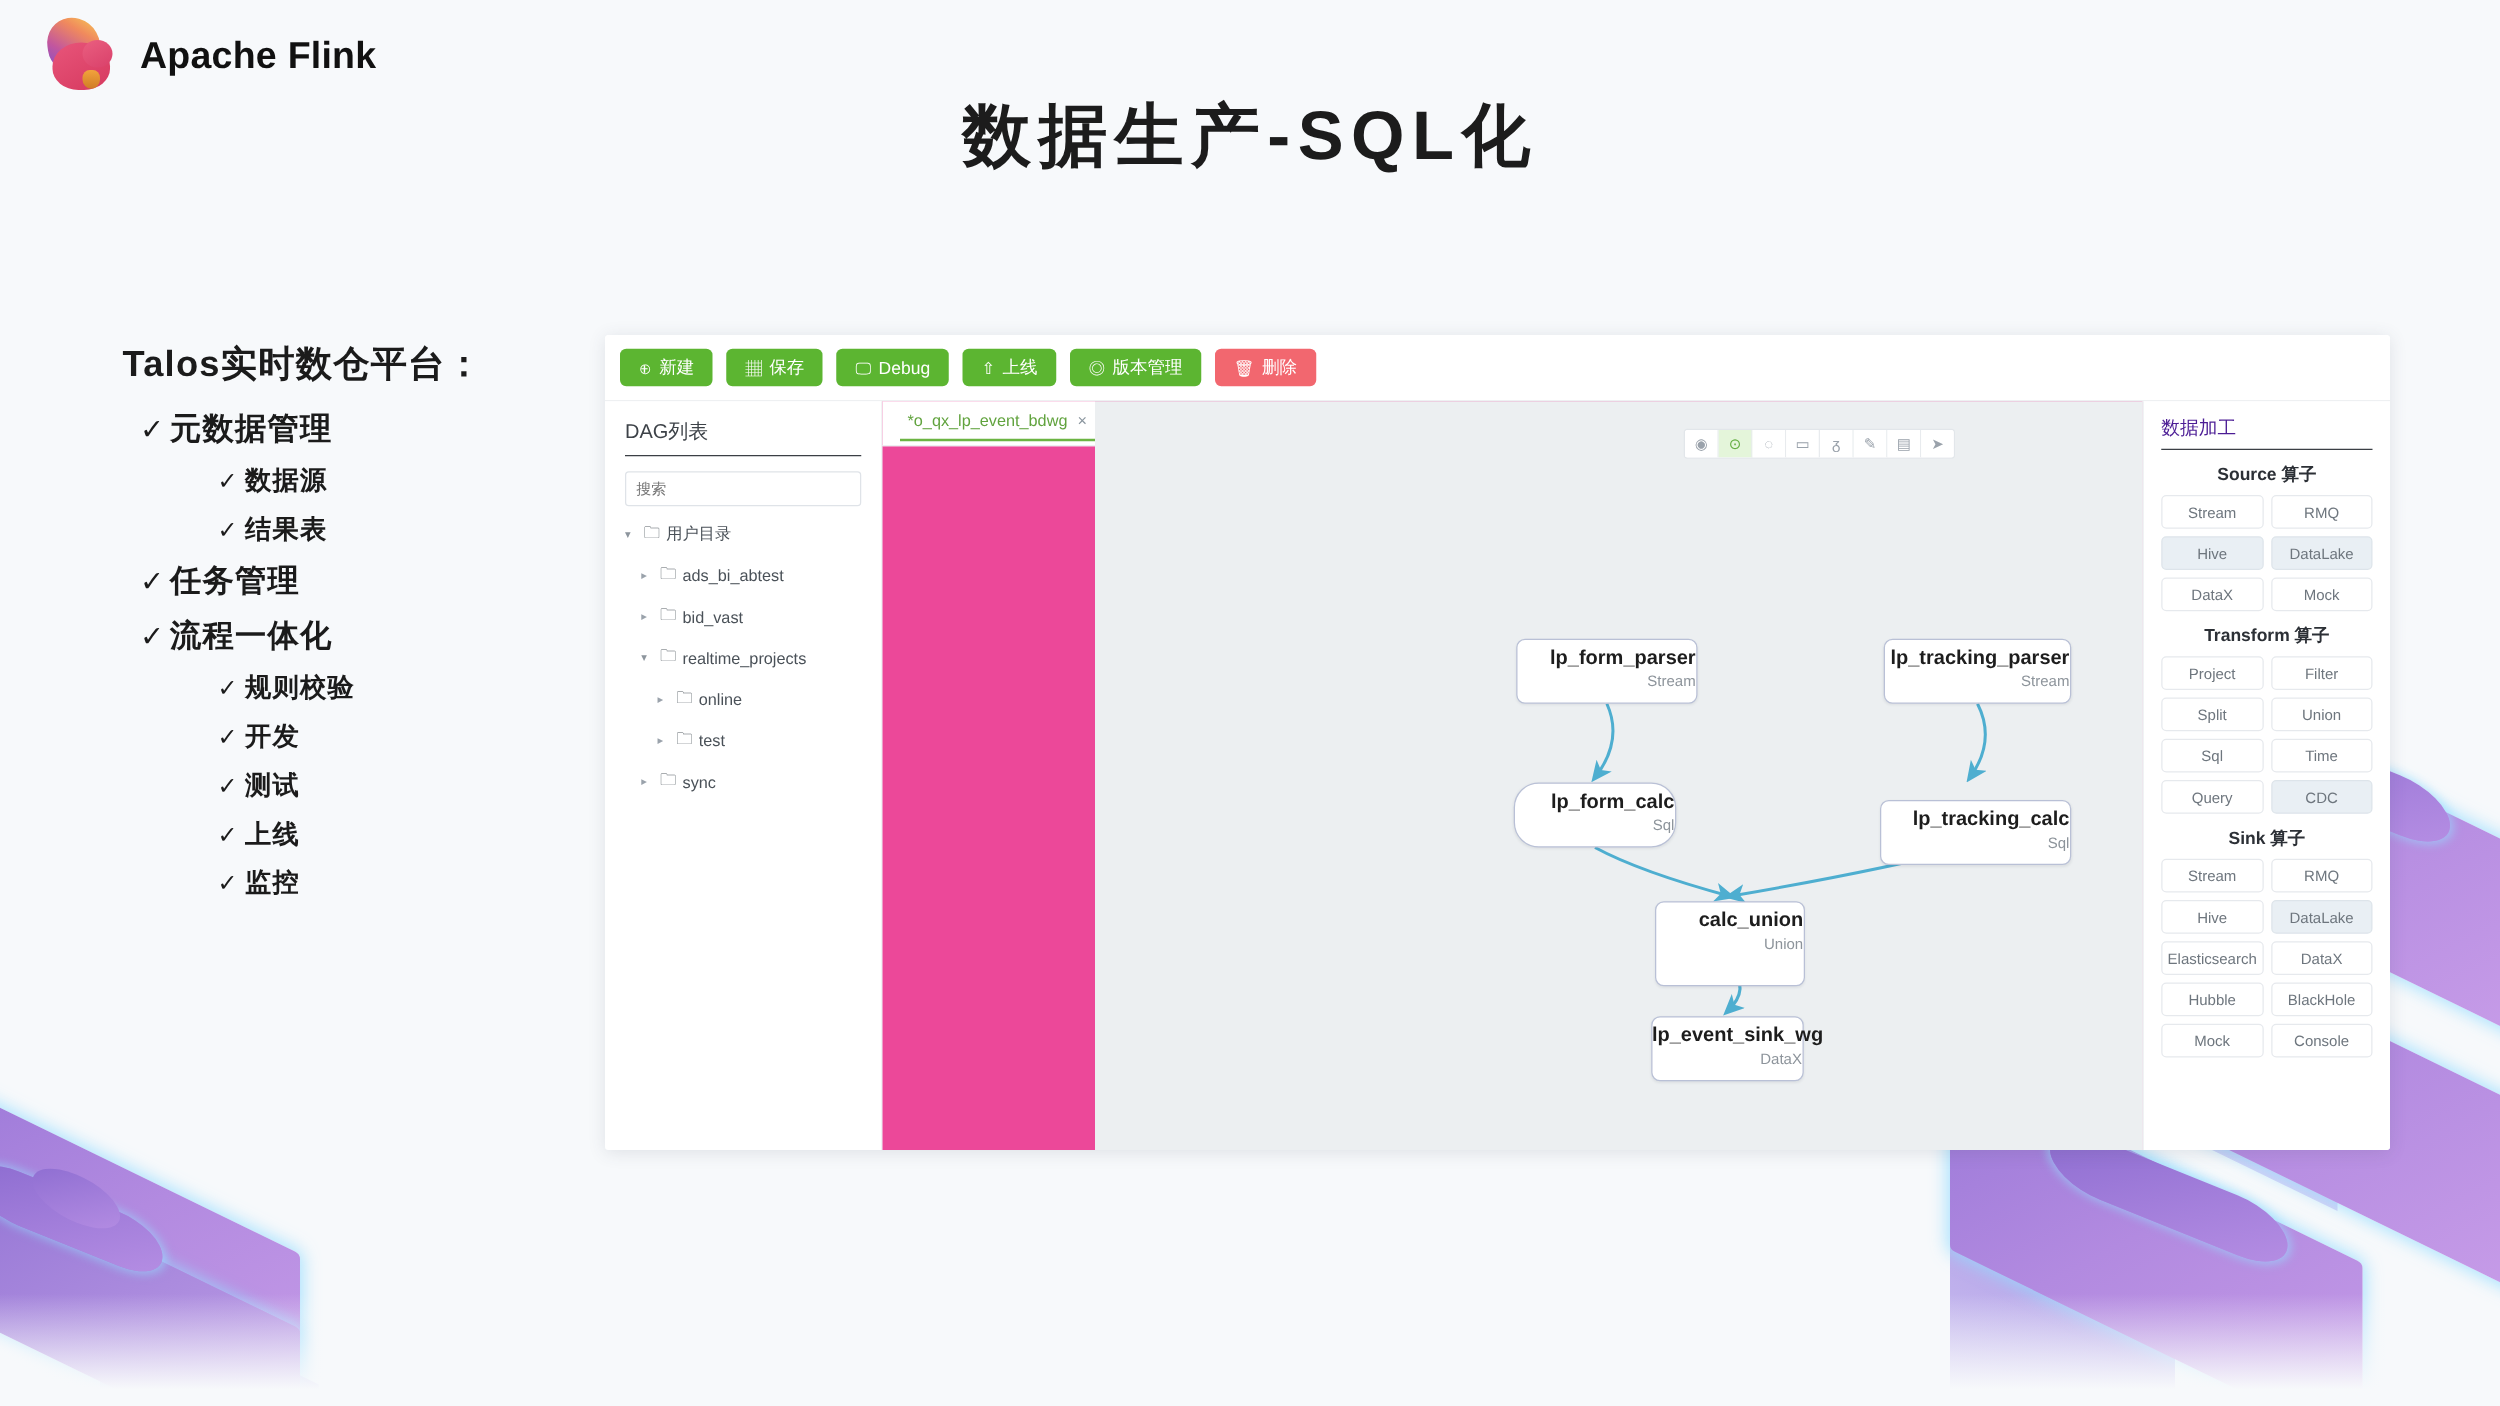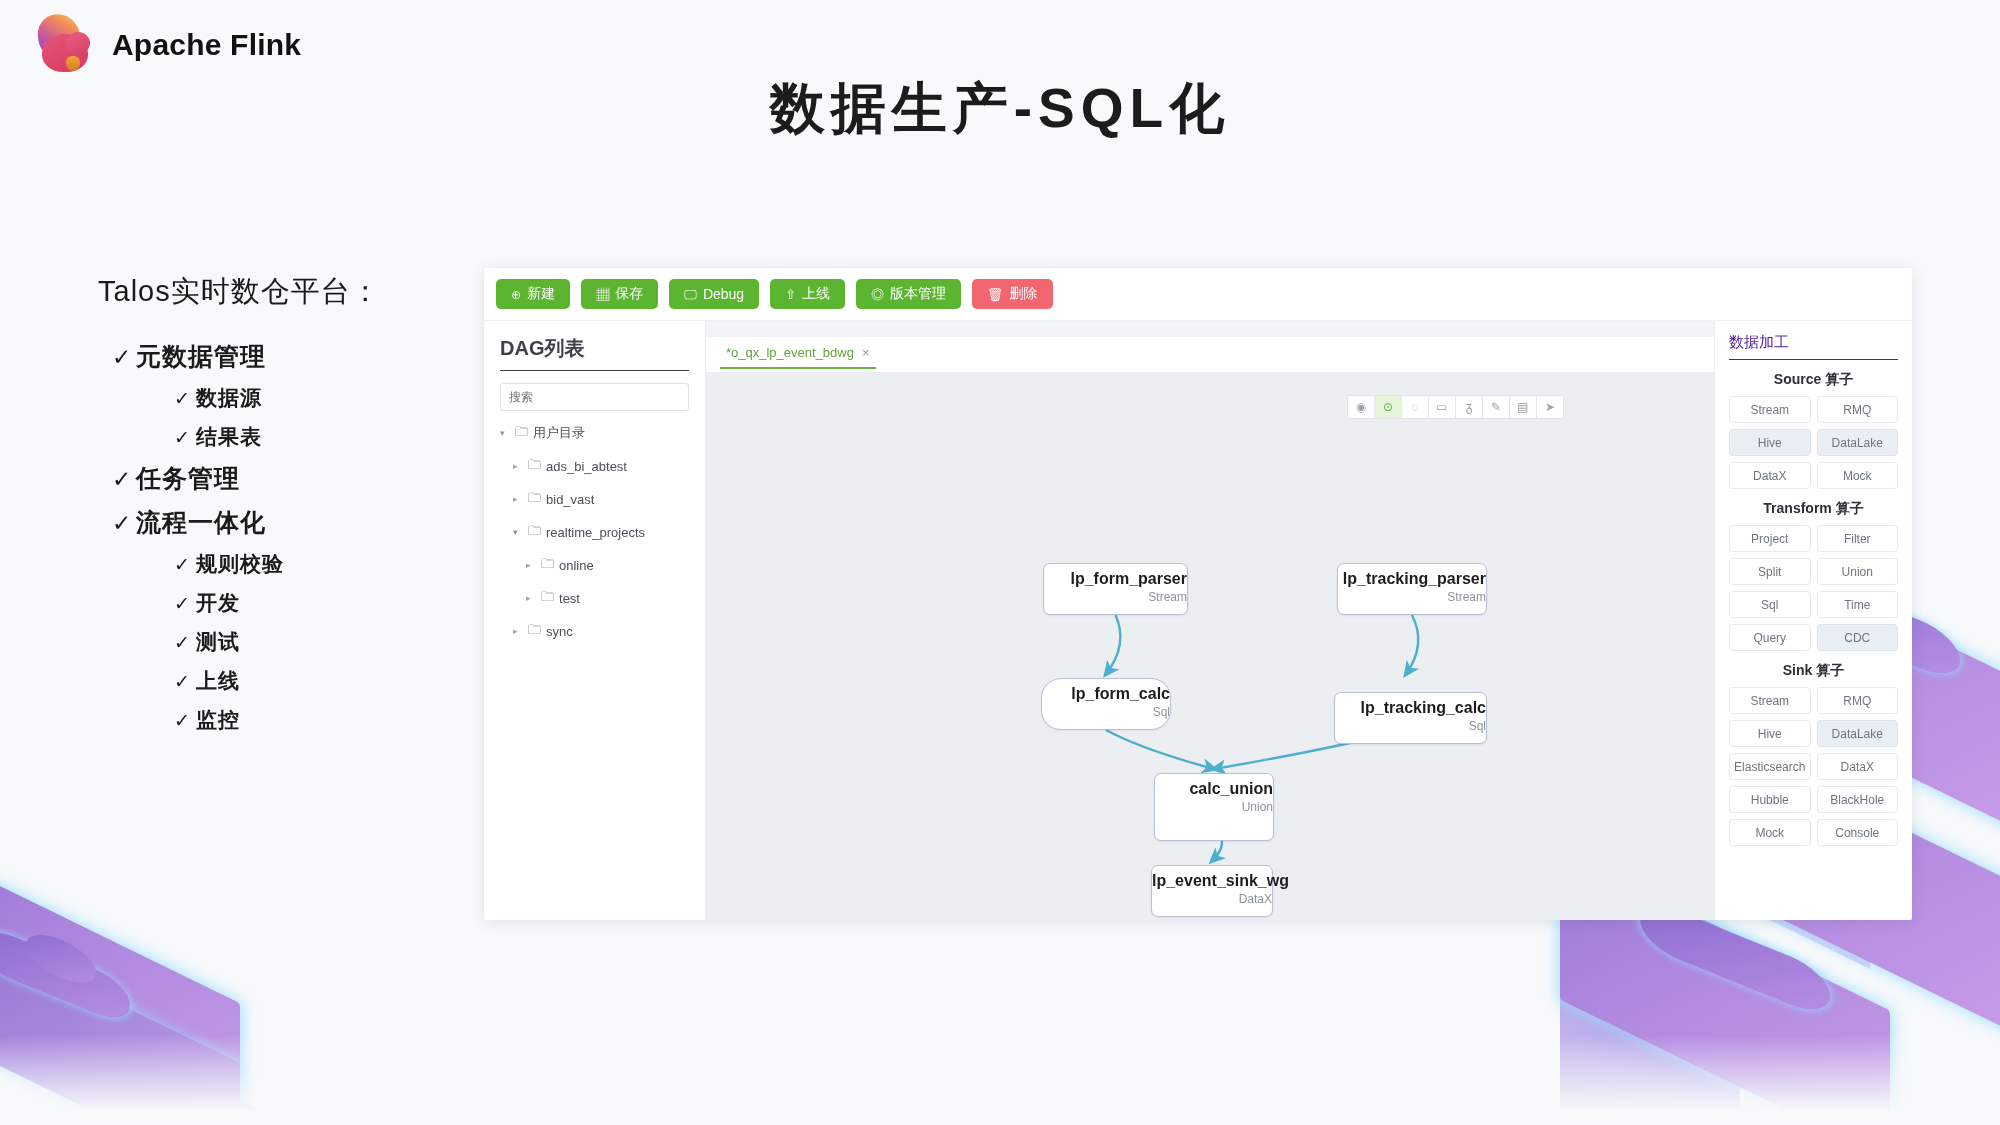--- a/index.html
+++ b/index.html
@@ -85,21 +85,21 @@
   #brand-name{font-size:30px;font-weight:bold;letter-spacing:.2px;color:#111;}
 
   
   #slide-title{
     position:absolute;left:0;top:72px;width:100%;text-align:center;
     font-size:55px;font-weight:bold;letter-spacing:6px;color:#1c1c1c;
   }
 
   
   #bullets{position:absolute;left:98px;top:272px;width:380px;}
-  #bullets h2{margin:0 0 28px 0;font-size:29px;font-weight:normal;letter-spacing:1px;}
+  #bullets h2{margin:0 0 14px 0;font-size:29px;font-weight:bold;letter-spacing:1px;}
   .bullet{display:flex;align-items:baseline;margin:0 0 11px 0;}
   .bullet .tick{width:24px;flex:none;font-size:22px;line-height:1;}
   .bullet .txt{font-size:25px;font-weight:bold;letter-spacing:1px;}
   .lvl1{padding-left:14px;}
   .lvl1 .tick{font-size:23px;}
   .lvl2{padding-left:76px;}
   .lvl2 .tick{font-size:19px;width:22px;}
   .lvl2 .txt{font-size:21px;font-weight:bold;}
 
   
@@ -118,33 +118,33 @@
     font-family:"Liberation Sans",sans-serif;
   }
   .tbtn.danger{background:#f2676f;}
   .tbtn .gl{font-size:13px;line-height:1;}
 
   #app-body{display:flex;height:600px;background:#f2f4f6;}
 
   
   #dag-panel{width:222px;background:#fff;padding:14px 16px 0 16px;box-sizing:border-box;
      border-right:1px solid #eceff1;}
-  #dag-title{font-size:20px;color:#3d4248;padding-bottom:8px;border-bottom:1.5px solid #3b3f45;font-weight:bold;}
+  #dag-title{font-size:16px;color:#3d4248;padding-bottom:8px;border-bottom:1.5px solid #3b3f45;}
   #dag-search{margin-top:12px;width:100%;height:28px;box-sizing:border-box;
      border:1px solid #dfe3e8;border-radius:3px;padding:0 8px;font-size:12px;color:#9aa2ab;
      background:#fff;font-family:"Liberation Sans",sans-serif;}
   .tnode{display:flex;align-items:center;gap:5px;font-size:13px;color:#4a5158;margin-top:11px;}
   .tcaret{font-size:9px;color:#9aa2ab;width:10px;flex:none;}
   .tcaret.open{color:#8d959d;}
   .tfolder{font-size:13px;color:#5a6268;flex:none;}
   .ind1{margin-left:13px;}
   .ind2{margin-left:26px;}
 
   
-  #canvas-wrap{flex:1;display:flex;flex-direction:column;background:#1d4ed8;margin-top:16px;}
+  #canvas-wrap{flex:1;display:flex;flex-direction:row;background:#ec4899;}
   #tabbar{height:36px;border-bottom:1px solid #eceff1;display:flex;align-items:flex-start;
     padding:8px 0 0 14px;box-sizing:border-box;background:#fff;}
   #tab{font-size:13px;color:#61a33e;display:flex;align-items:center;gap:8px;
      padding:0 6px 7px 6px;border-bottom:2px solid #6cb443;}
   #tab .x{color:#8b969f;font-size:13px;cursor:pointer;}
   #canvas{position:relative;flex:1;background:#eceff1;overflow:hidden;}
 
   #graph-tools{position:absolute;right:150px;top:22px;display:flex;
      border:1px solid #e2e6ea;border-radius:3px;overflow:hidden;background:#fff;}
   .gtool{width:26px;height:22px;display:flex;align-items:center;justify-content:center;

